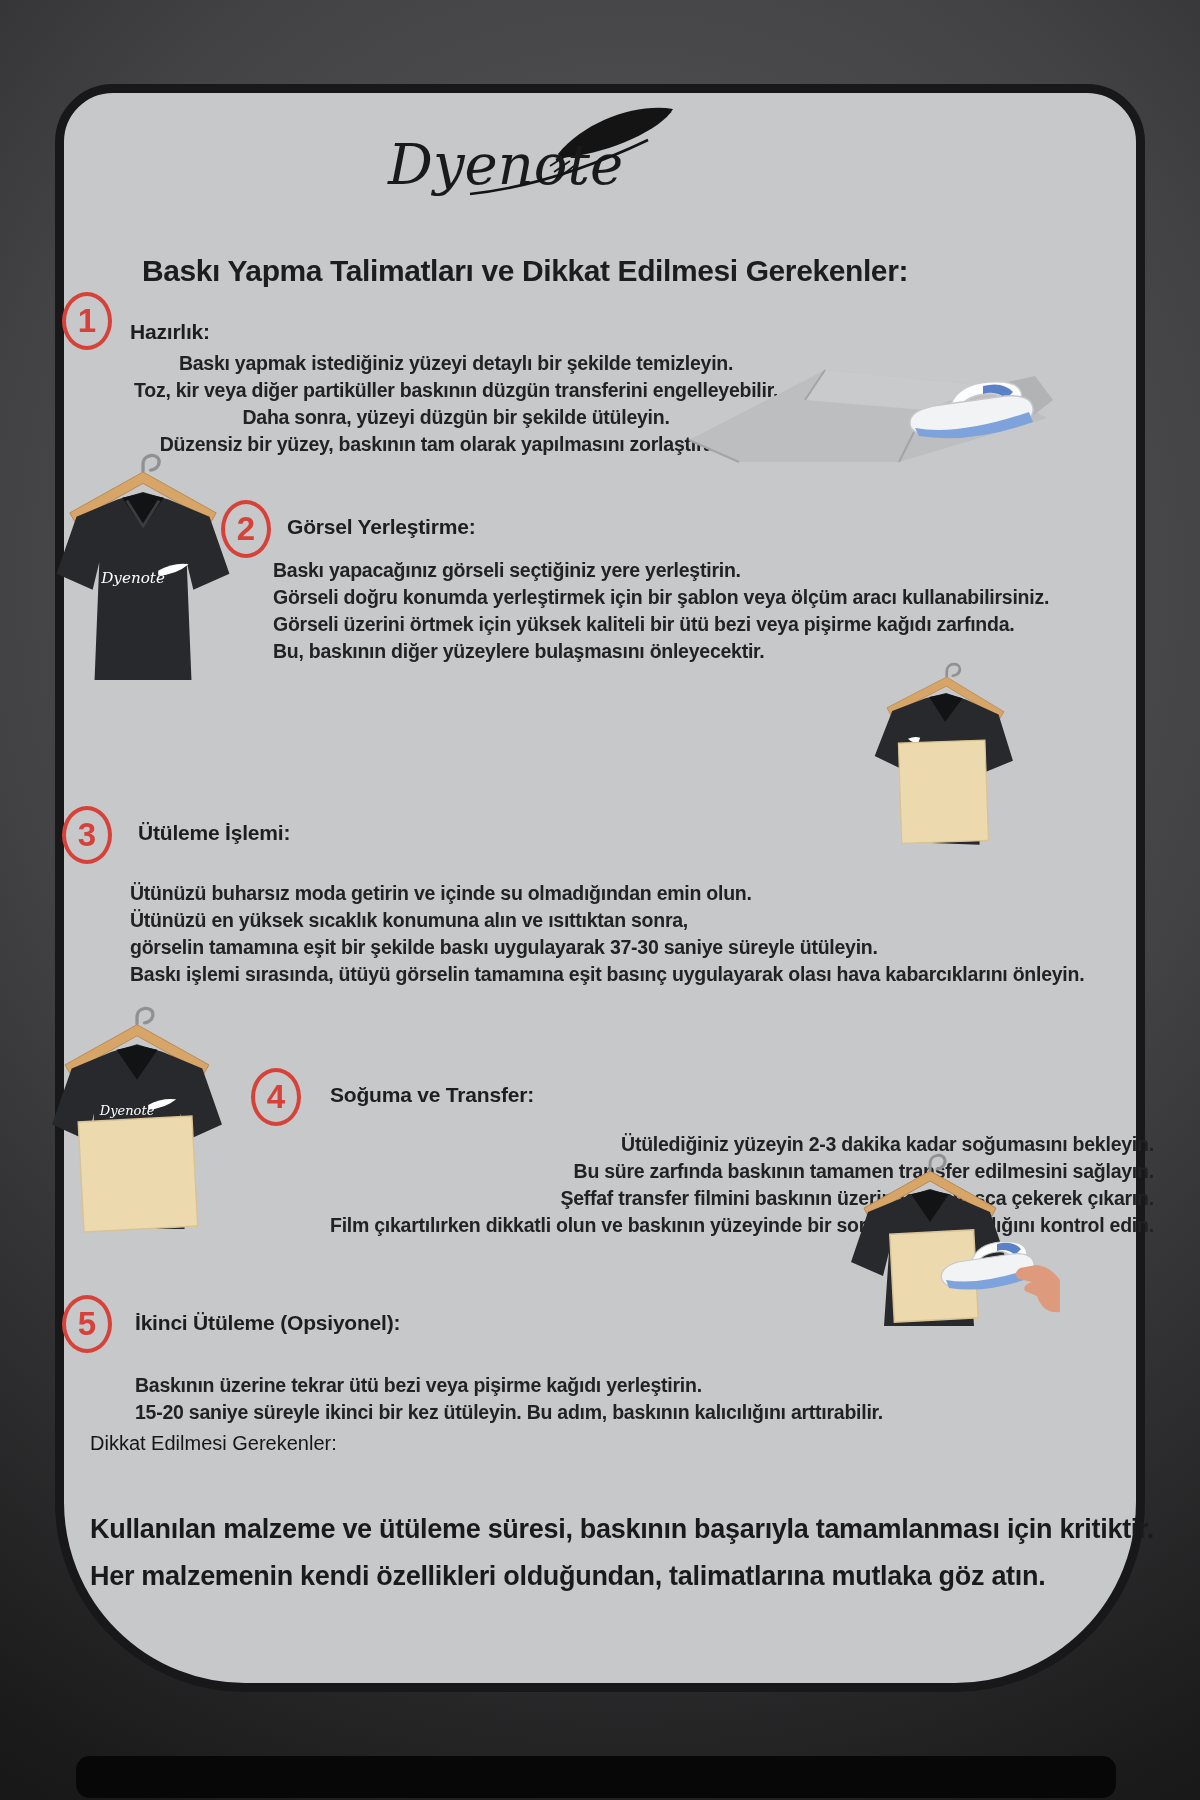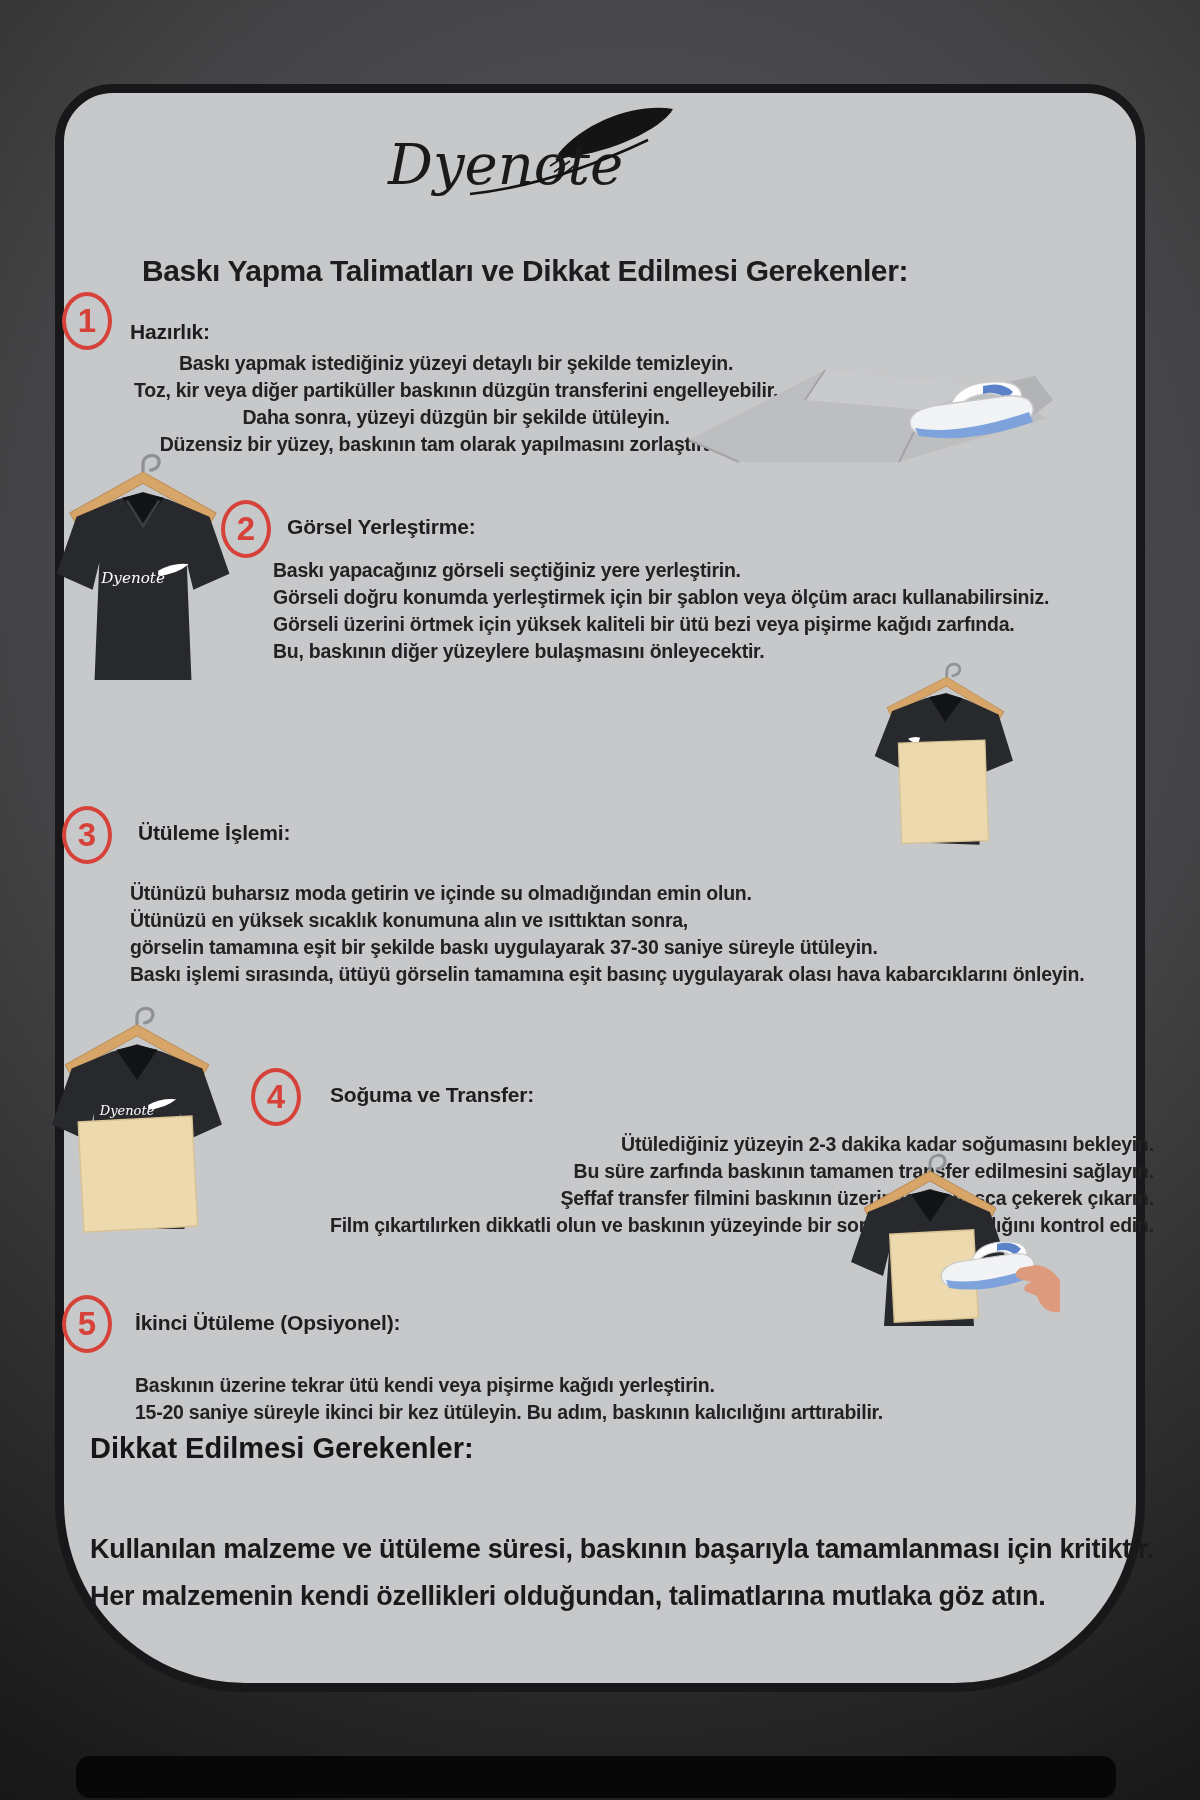--- a/index.html
+++ b/index.html
@@ -27,25 +27,25 @@
     font-size:33px;font-weight:700;box-sizing:border-box;background:transparent;
   }
   .step-heading{
     position:absolute;font-size:21px;font-weight:700;color:#1e1e20;letter-spacing:-0.2px;
   }
   .step-body{
     position:absolute;font-size:19.5px;font-weight:700;color:#222224;
     line-height:27px;letter-spacing:-0.25px;white-space:nowrap;
   }
   .footer-heading{
-    position:absolute;left:90px;top:1432px;font-size:29px;font-weight:700;color:#161618;
+    position:absolute;left:90px;top:1432px;font-size:20px;font-weight:400;color:#161618;
   }
   .footer-body{
     position:absolute;left:90px;top:1506px;font-size:27px;font-weight:700;color:#1a1a1c;
-    line-height:47px;letter-spacing:-0.3px;white-space:nowrap;margin-top:20px;
+    line-height:47px;letter-spacing:-0.3px;white-space:nowrap;
   }
   .ill{position:absolute;}
 </style>
 </head>
 <body>
 
 <div class="card"></div>
 
 <svg class="ill" style="left:380px;top:100px;" width="300" height="115" viewBox="0 0 300 115">
   <g>
@@ -160,21 +160,21 @@
     <path d="M120 140 q34,6 86,-12 l3,8 q-46,18 -86,12 Z" fill="#7ea2dc"></path>
   </g>
   <path d="M234 188 L234 140 q-10,-14 -24,-15 l-16,3 q-8,6 -1,11 l13,3 q-10,3 -7,9 l12,5 q6,18 23,16 Z" fill="#dd9a7d"></path>
 </svg>
 
 <div class="step-circle" style="left:62px;top:1295px;">
   <span>5</span>
 </div>
 <div class="step-heading" style="left:135px;top:1311px;">İkinci Ütüleme (Opsiyonel):</div>
 <div class="step-body" style="left:135px;top:1372px;">
-  <div>Baskının üzerine tekrar ütü kendi veya pişirme kağıdı yerleştirin.</div>
+  <div>Baskının üzerine tekrar ütü bezi veya pişirme kağıdı yerleştirin.</div>
   <div>15-20 saniye süreyle ikinci bir kez ütüleyin. Bu adım, baskının kalıcılığını arttırabilir.</div>
 </div>
 
 <div class="footer-heading">Dikkat Edilmesi Gerekenler:</div>
 <div class="footer-body">
   <div>Kullanılan malzeme ve ütüleme süresi, baskının başarıyla tamamlanması için kritiktir.</div>
   <div>Her malzemenin kendi özellikleri olduğundan, talimatlarına mutlaka göz atın.</div>
 </div>
 
 <div class="bottom-bar"></div>

